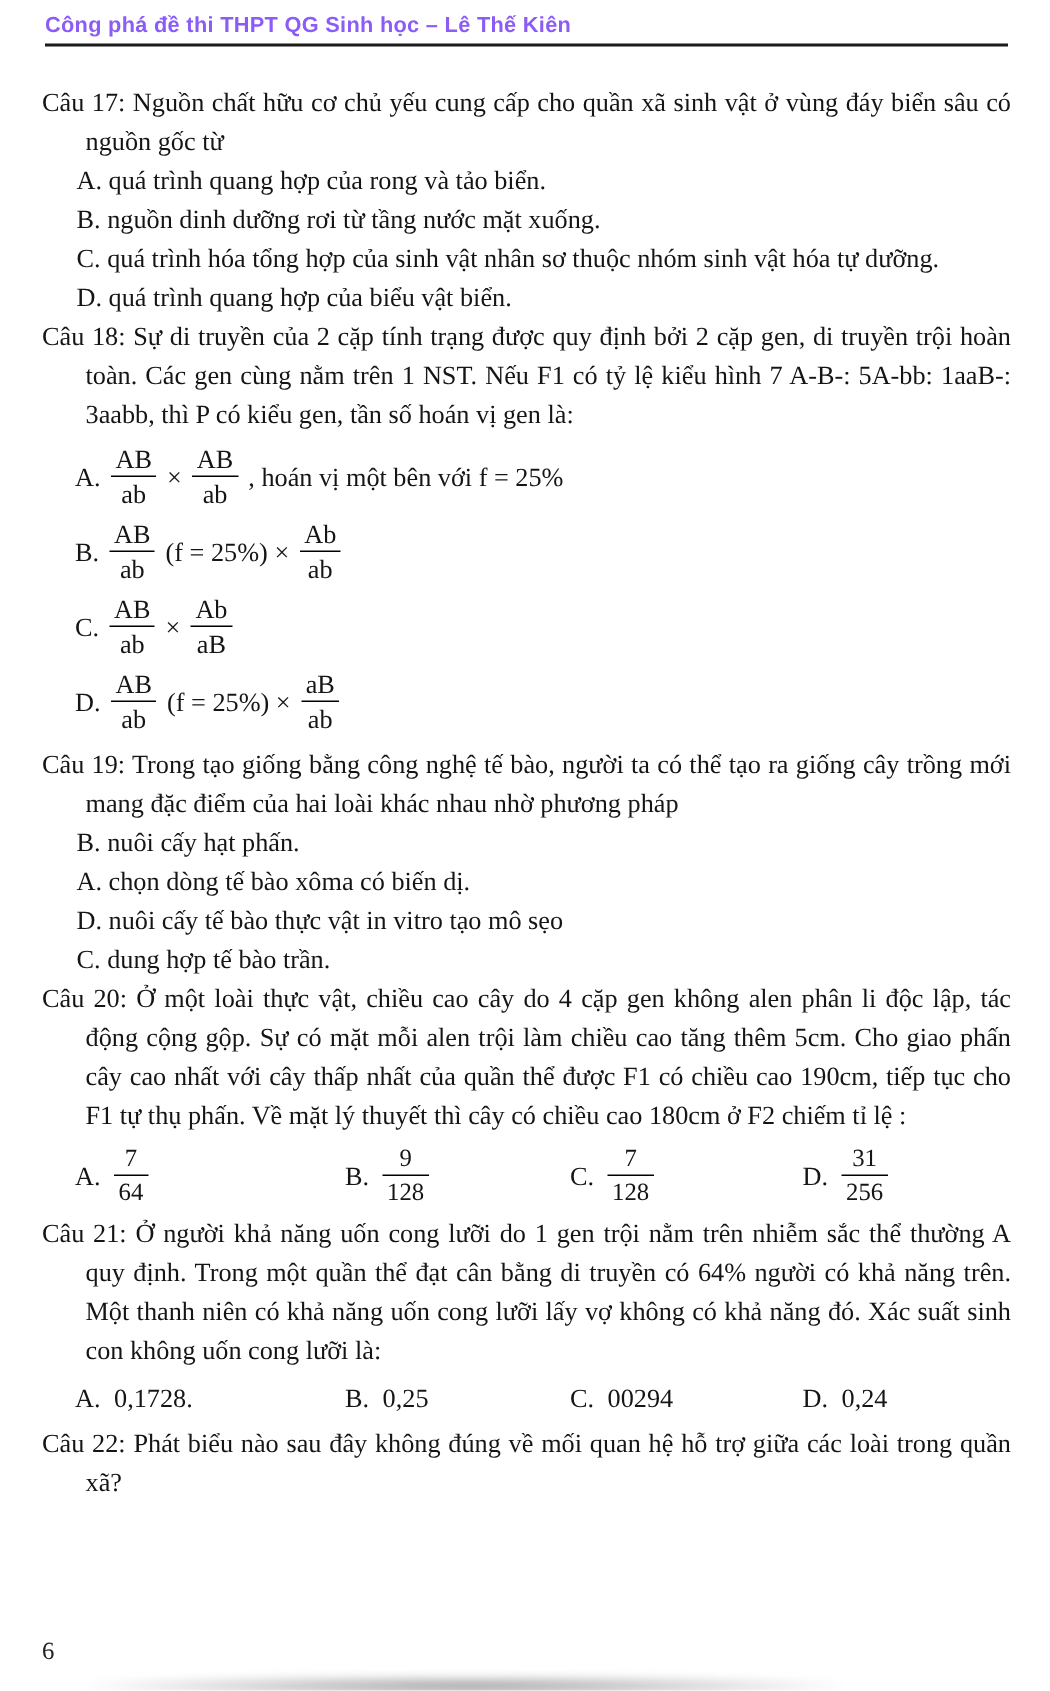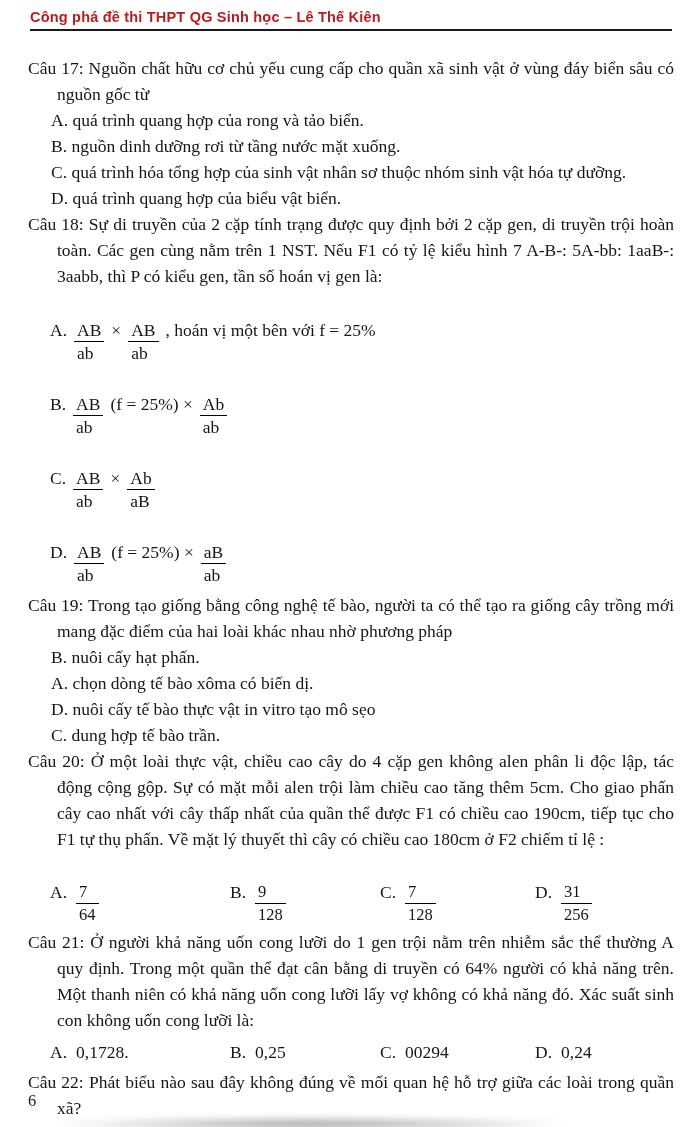--- a/index.html
+++ b/index.html
@@ -6,36 +6,36 @@
   html,body { background:#ffffff; }
   body {
     width:700px; height:1127px; position:relative; overflow:hidden;
     font-family:"Liberation Serif", serif; color:#151515;
   }
   .page-header {
     margin:9px 28px 0 30px;
     padding-bottom:4px;
     border-bottom:2px solid #1a1a1a;
     font-family:"Liberation Sans", sans-serif;
-    font-weight:bold; font-size:14.5px; letter-spacing:0.2px; color:#b91c1c;
+    font-weight:bold; font-size:14.5px; letter-spacing:0.2px; color:#8b5cf6;
   }
   .content {
     margin:24px 26px 0 28px;
     font-size:17.5px; line-height:26px; text-align:justify;
   }
   .stem { padding-left:29px; text-indent:-29px; }
   .qlabel, .opt-label { font-weight:normal; }
   .option { margin-left:23px; }
   
   .frac-option {
     margin:7px 0 7px 22px;
     display:flex; align-items:center; gap:7px;
     text-align:left;
   }
-  .frac { display:inline-block; vertical-align:middle;margin-top:24px; }
+  .frac { display:inline-block; text-align:center; vertical-align:middle; }
   .frac .num { display:block; border-bottom:1.4px solid #000; padding:0 3px 1px; line-height:20px; }
   .frac .den { display:block; padding:1px 3px 0; line-height:20px; }
   
   .opt-row { display:flex; align-items:center; margin:6px 0 4px 22px; text-align:left; }
   .opt-cell { display:flex; align-items:center; gap:9px; }
   .w1 { width:180px; } .w2 { width:150px; } .w3 { width:155px; }
   .small-frac { font-size:16.5px; }
   .page-number {
     position:absolute; left:28px; bottom:16px; font-size:16.5px; color:#222;
   }

